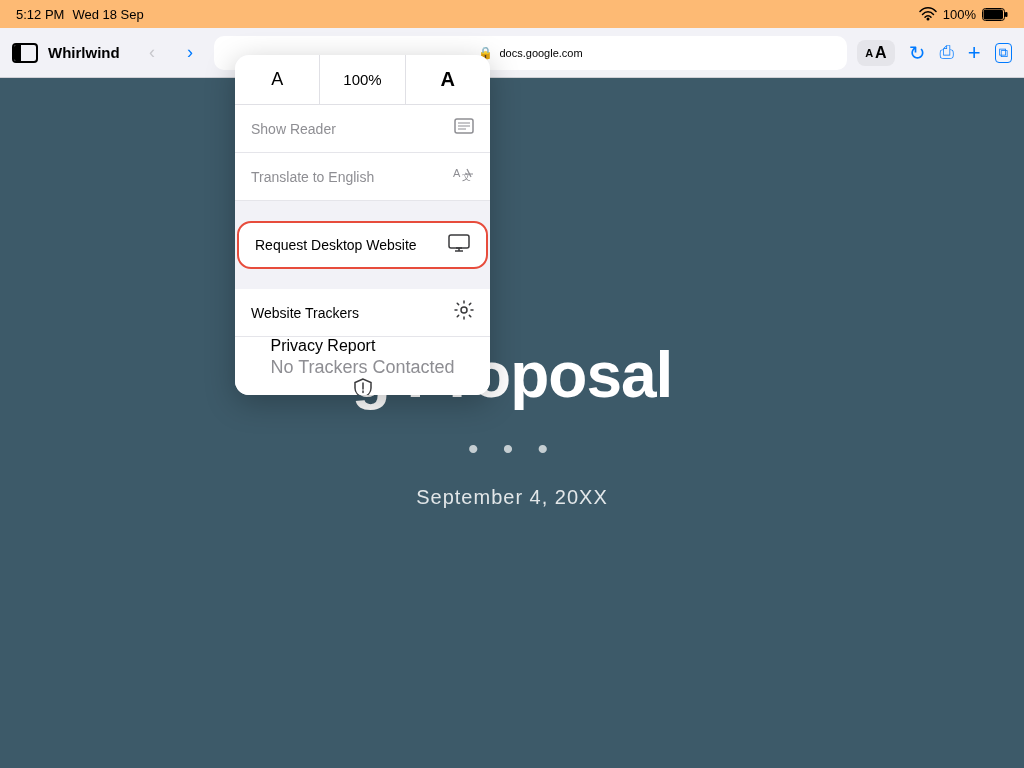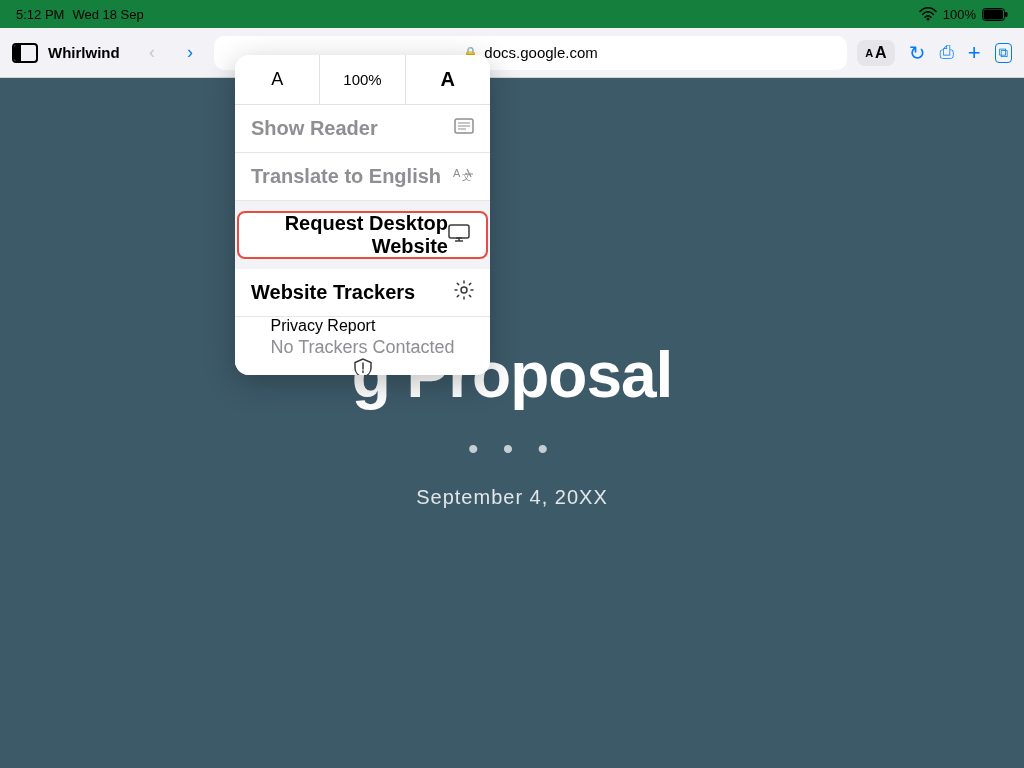--- a/index.html
+++ b/index.html
@@ -11,21 +11,21 @@
       font-family: -apple-system, BlinkMacSystemFont, 'SF Pro Text', 'Helvetica Neue', sans-serif;
       background: #000;
       position: relative;
     }
 
     
     .status-bar {
       position: absolute;
       top: 0; left: 0; right: 0;
       height: 28px;
-      background: #15803d;
+      background: #fdba74;
       display: flex;
       align-items: center;
       justify-content: space-between;
       padding: 0 16px;
       font-size: 13px;
       font-weight: 500;
       color: #000;
       z-index: 100;
     }
     .status-left { display: flex; gap: 8px; align-items: center; }
@@ -198,23 +198,22 @@
     }
     .menu-item:last-child { border-bottom: none; }
     .menu-item.disabled .menu-label { color: #8e8e93; }
     .menu-item.disabled .menu-icon { color: #8e8e93; }
     .menu-item.highlighted {
       border: 2px solid #e74c3c;
       border-radius: 8px;
       margin: 0 1px;
     }
     .menu-label {
-      font-size: 20px;
-      color: #000;
-      font-weight: bold;
+      font-size: 14px;
+      color: #000;
     }
     .menu-icon {
       font-size: 18px;
       color: #3a3a3c;
     }
 
     
     .menu-item.privacy {
       height: 58px;
       flex-direction: column;
@@ -284,21 +283,21 @@
     </div>
     <span class="toolbar-title">Whirlwind</span>
 
     <div class="nav-btn disabled">‹</div>
 
     <div class="nav-btn" style="color:#007aff;">›</div>
   </div>
 
   <div class="address-bar">
     <span class="lock-icon">🔒</span>
-    <span style="font-size:15px;">docs.google.com</span>
+    <span style="font-size:11px;">docs.google.com</span>
   </div>
 
   <div class="toolbar-right">
 
     <div class="aa-btn">
       <span class="a-small">A</span>
       <span class="a-large">A</span>
     </div>
 
     <span class="toolbar-icon">↻</span>
@@ -354,21 +353,21 @@
         <path d="M15 4 L19 12" stroke="#8e8e93" stroke-width="1.2"></path>
         <path d="M13 9 L21 9" stroke="#8e8e93" stroke-width="1.2"></path>
       </svg>
     </span>
   </div>
 
 
   <div class="menu-separator"></div>
 
 
-  <div class="menu-item highlighted" style="border:2px solid #e74c3c; border-radius:8px; margin:2px 2px;text-align:right;">
+  <div class="menu-item highlighted" style="border:2px solid #e74c3c; border-radius:14px; margin:12px 2px;text-align:right;">
     <span class="menu-label">Request Desktop Website</span>
     <span class="menu-icon">
       <svg width="22" height="18" viewBox="0 0 22 18" fill="none">
         <rect x="1" y="1" width="20" height="13" rx="2" stroke="#3a3a3c" stroke-width="1.5" fill="none"></rect>
         <line x1="8" y1="14" x2="14" y2="14" stroke="#3a3a3c" stroke-width="1.5"></line>
         <line x1="11" y1="14" x2="11" y2="17" stroke="#3a3a3c" stroke-width="1.5"></line>
         <line x1="7" y1="17" x2="15" y2="17" stroke="#3a3a3c" stroke-width="1.5"></line>
       </svg>
     </span>
   </div>

